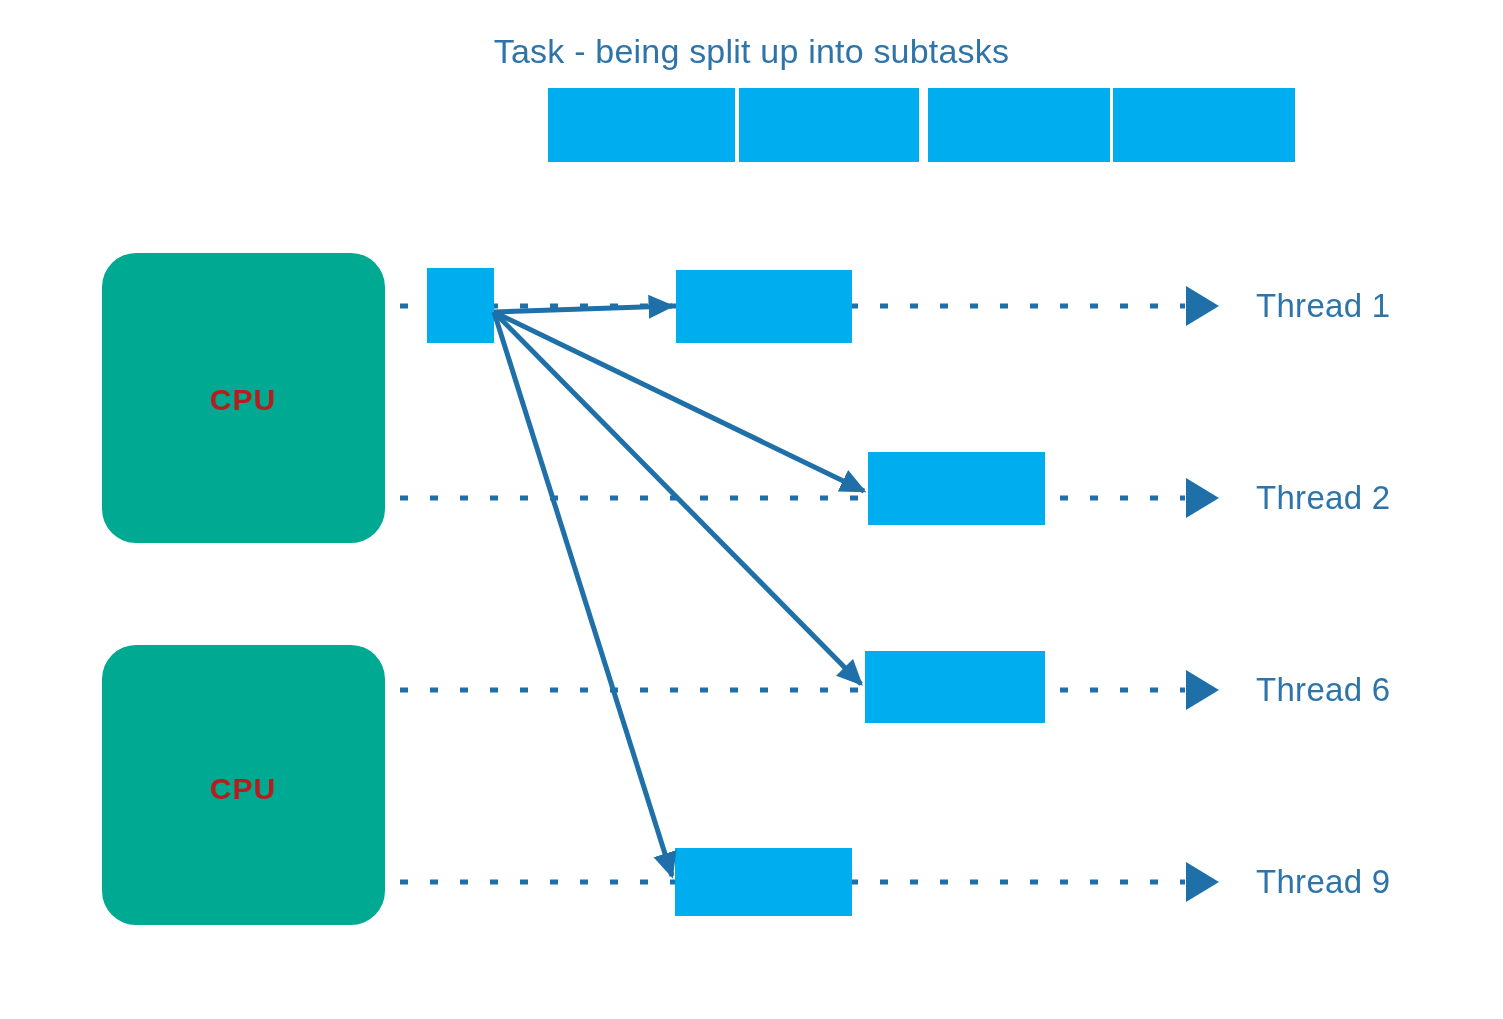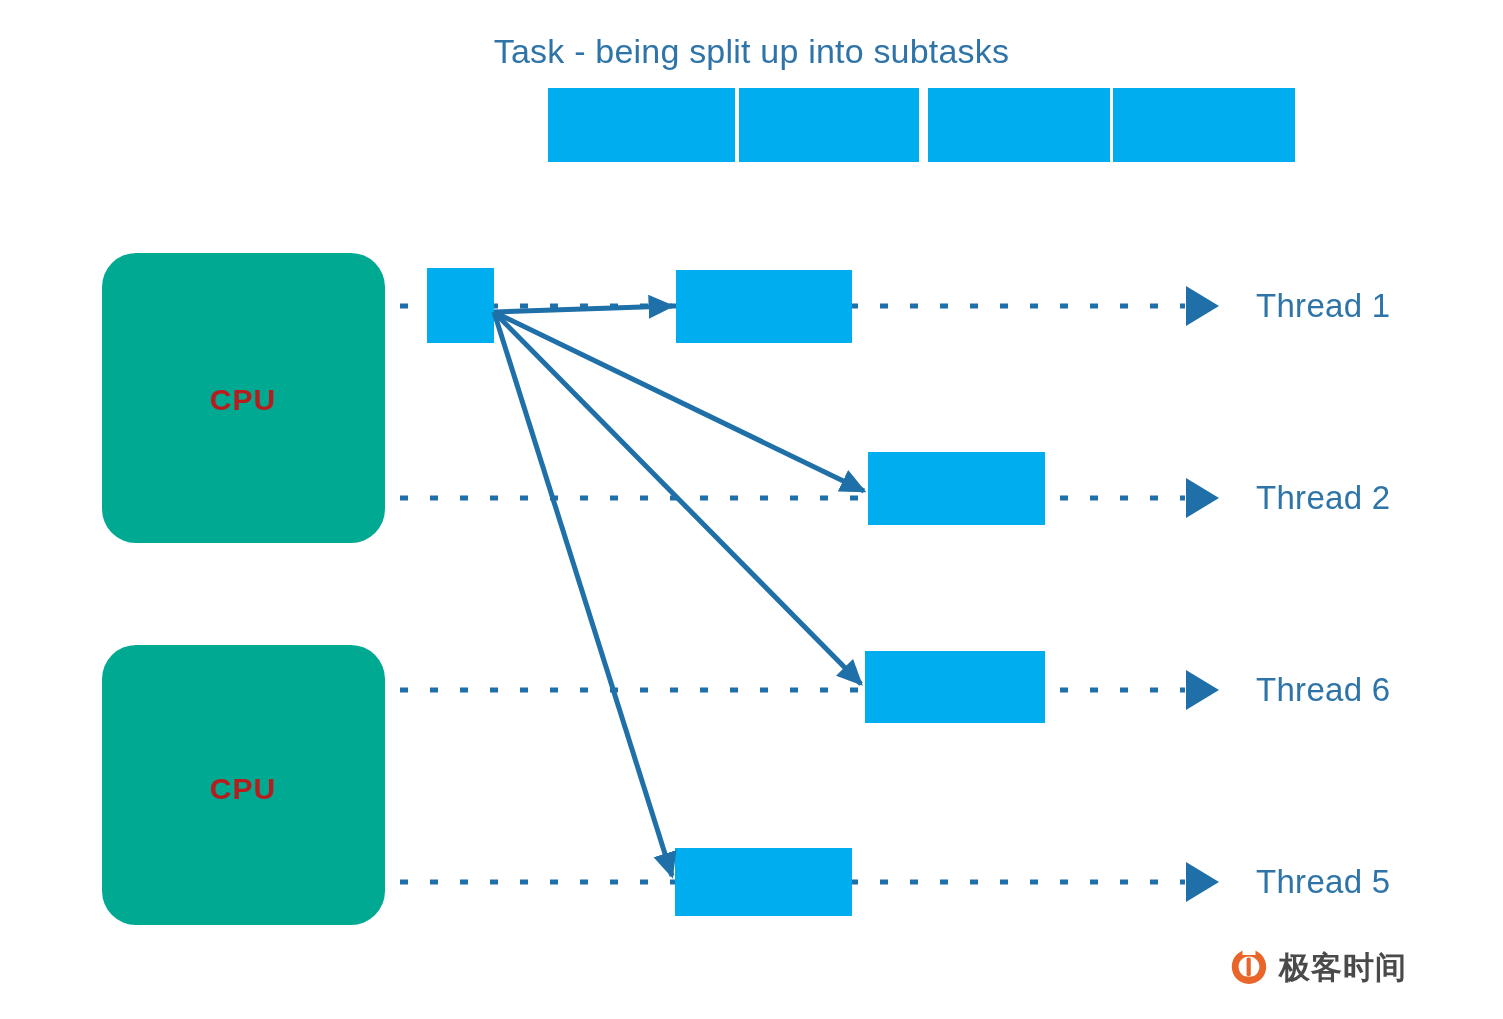--- a/index.html
+++ b/index.html
@@ -123,29 +123,17 @@
   <div class="diagram-title">Task - being split up into subtasks</div>
 
   <div id="cpu-labels">
       <div class="cpu-label" style="left: 243px; top: 400px; transform: translate(-50%, -50%);">CPU</div>
       <div class="cpu-label" style="left: 243px; top: 789px; transform: translate(-50%, -50%);">CPU</div>
     </div>
   <div id="thread-labels">
       <div class="lbl thread-label" style="left: 1256px; top: 287px;">Thread 1</div>
       <div class="lbl thread-label" style="left: 1256px; top: 479px;">Thread 2</div>
       <div class="lbl thread-label" style="left: 1256px; top: 671px;">Thread 6</div>
-      <div class="lbl thread-label" style="left: 1256px; top: 863px;">Thread 5</div>
+      <div class="lbl thread-label" style="left: 1256px; top: 863px;">Thread 9</div>
     </div>
 
-  <div class="wm">
-    <svg width="42" height="42" viewBox="0 0 42 42">
-      <path d="M21 3.6 C11.4 3.6 3.8 11.2 3.8 20.8 C3.8 30.4 11.4 38 21 38
-               C30.6 38 38.2 30.4 38.2 20.8 C38.2 11.2 30.6 3.6 21 3.6 Z
-               M21 31.2 C15.2 31.2 10.6 26.6 10.6 20.8 C10.6 15 15.2 10.4 21 10.4
-               C26.8 10.4 31.4 15 31.4 20.8 C31.4 26.6 26.8 31.2 21 31.2 Z" fill="#E8662A"></path>
-      <rect x="14.5" y="0" width="13" height="9" fill="#ffffff"></rect>
-      <rect x="18.6" y="11.5" width="4.2" height="18.5" rx="1.6" fill="#E8662A"></rect>
-      <path d="M20.7 34.5 L16.3 30.6 L25.1 30.6 Z" fill="#E8662A"></path>
-    </svg>
-    <span class="wm-text">极客时间</span>
-  </div>
 
 </div>
 
 </body></html>

